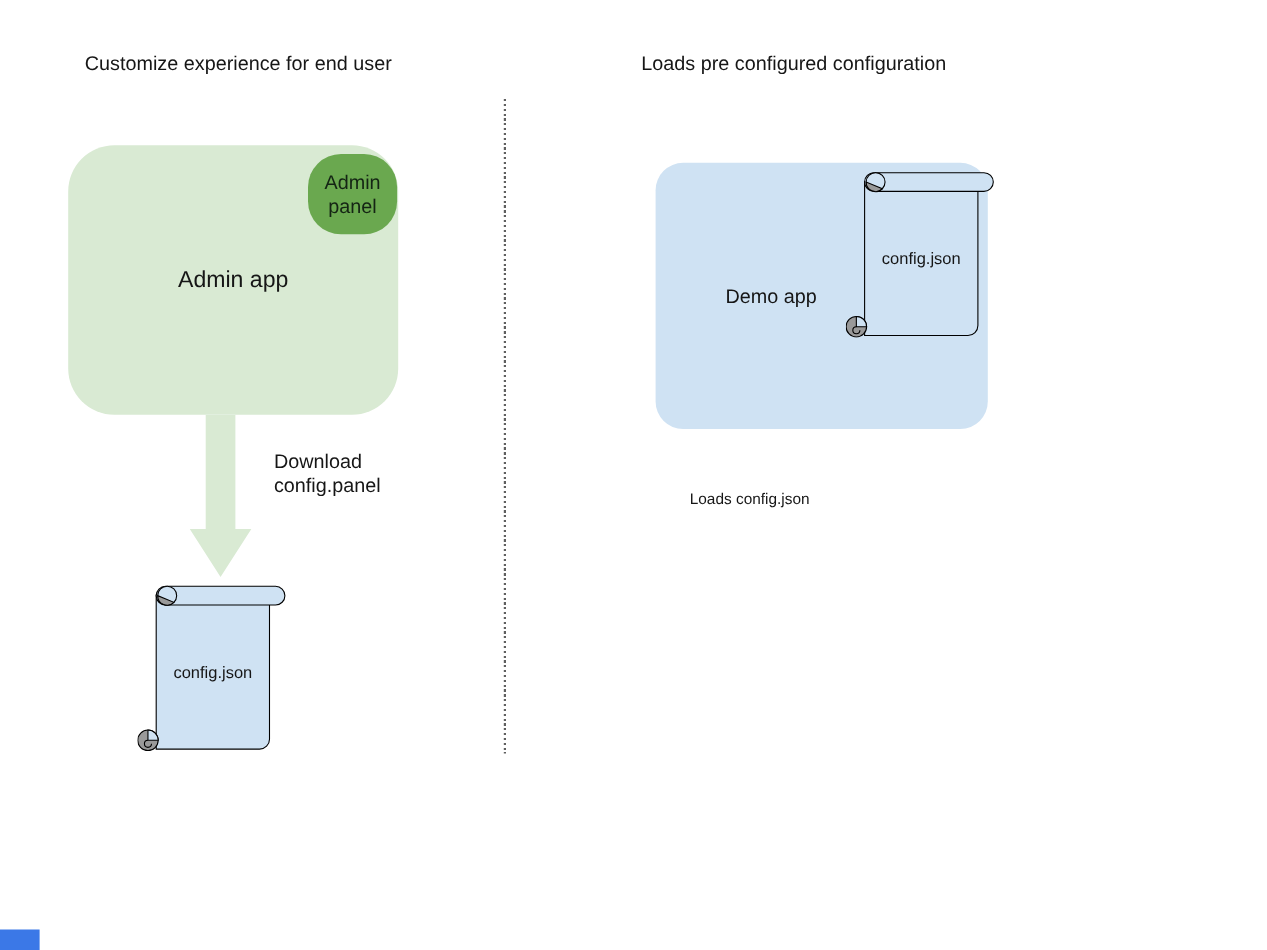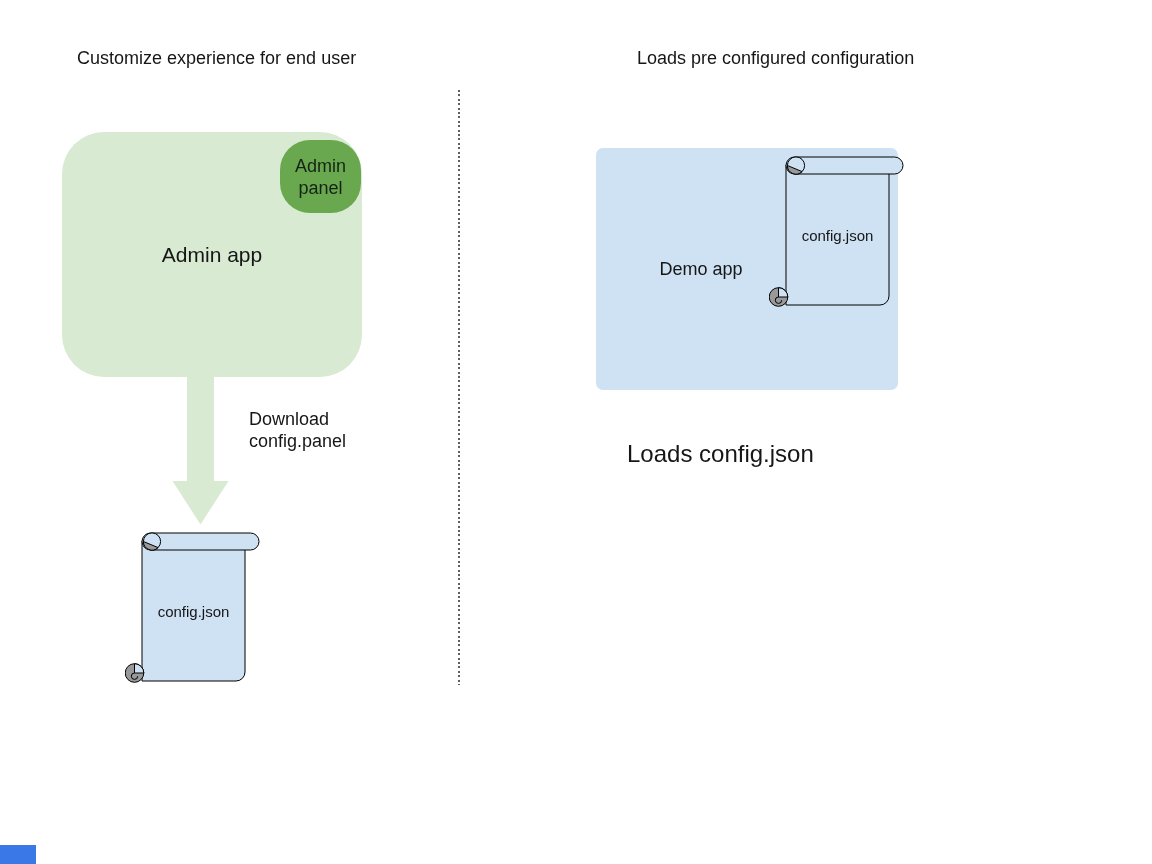--- a/index.html
+++ b/index.html
@@ -13,21 +13,21 @@
     overflow: hidden;
   }
   .section-title {
     position: absolute;
     top: 48px;
     font-size: 18px;
     line-height: 21px;
     white-space: nowrap;
   }
   .title-left  { left: 77px; }
-  .title-right { left: 637px; }
+  .title-right { left: 583px; }
 
   
   .admin-app {
     position: absolute;
     left: 62px; top: 132px;
     width: 300px; height: 245px;
     background: var(--light-green, #d9ead3);
     border-radius: 42px;
   }
   .admin-app-label {
@@ -81,32 +81,32 @@
     stroke: #000; stroke-width: 1;
   }
   .sc-line { fill: none; stroke: #000; stroke-width: 1; }
 
   
   .demo-app {
     position: absolute;
     left: 596px; top: 148px;
     width: 302px; height: 242px;
     background: var(--light-blue, #cfe2f3);
-    border-radius: 7px;
+    border-radius: 25px;
   }
   .demo-app-label {
     position: absolute;
     left: 0; width: 210px; top: 111px;
     text-align: center;
     font-size: 18px; line-height: 21px;
   }
   .loads-label {
     position: absolute;
     left: 627px; top: 443px;
-    font-size: 24px; line-height: 21px;
+    font-size: 14px; line-height: 21px;
     white-space: nowrap;
   }
 
   
   .divider {
     position: absolute;
     left: 458px; top: 90px;
     width: 2px; height: 595px;
     background-image: repeating-linear-gradient(
       to bottom,

